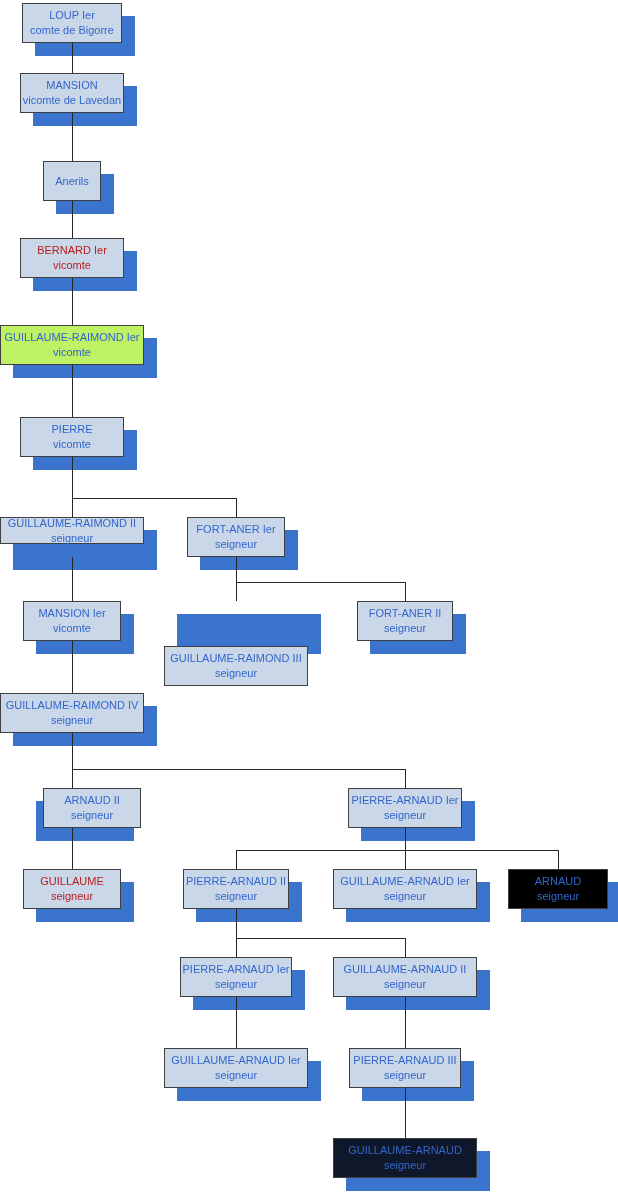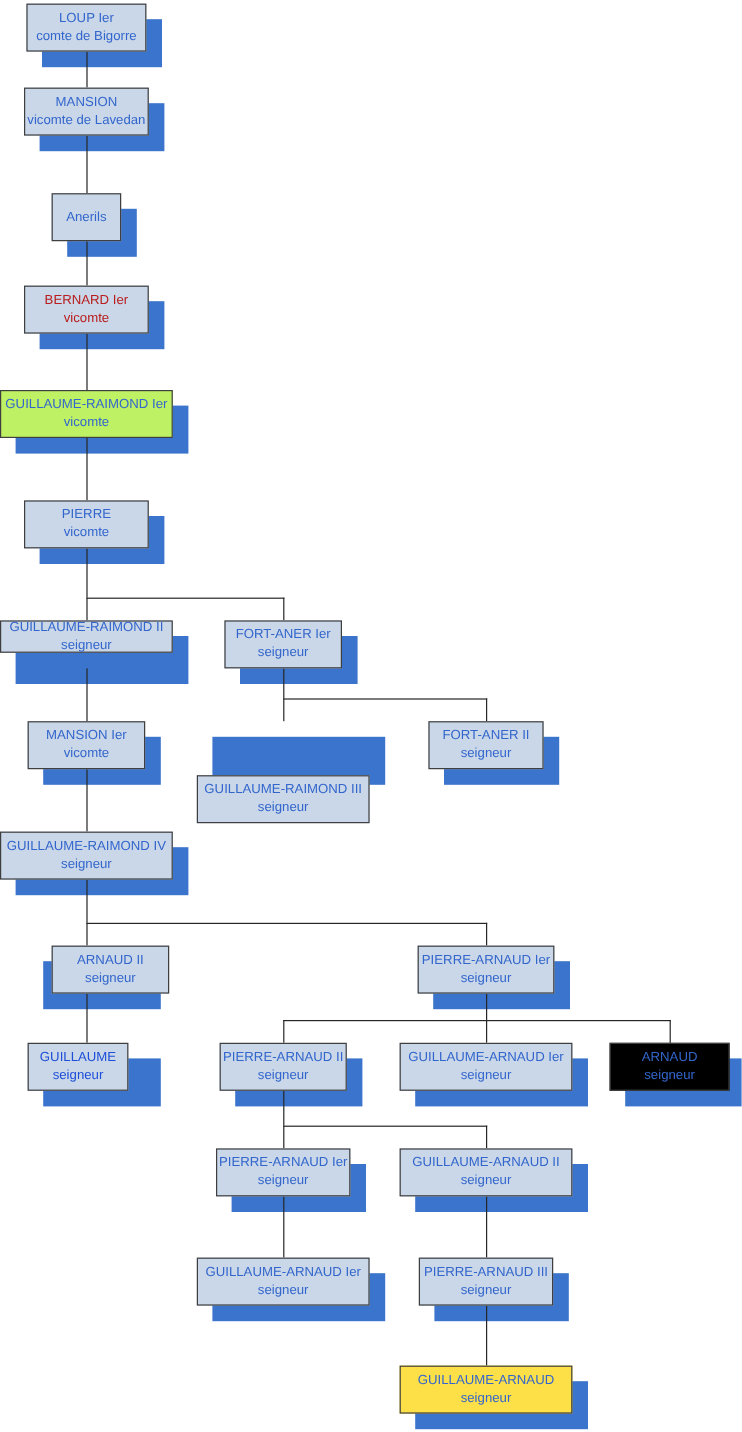--- a/index.html
+++ b/index.html
@@ -137,21 +137,21 @@
       <span class="tl">seigneur</span>
     </div>
     <div class="node" style="left: 23px; top: 788px; width: 98px; height: 40px; background: rgb(201, 215, 232); border: 1px solid rgb(63, 63, 63); color: rgb(51, 102, 204); margin-left: 20px;">
       <span class="nm">ARNAUD II</span>
       <span class="tl">seigneur</span>
     </div>
     <div class="node" style="left: 348px; top: 788px; width: 114px; height: 40px; background: rgb(201, 215, 232); border: 1px solid rgb(63, 63, 63); color: rgb(51, 102, 204);">
       <span class="nm">PIERRE-ARNAUD Ier</span>
       <span class="tl">seigneur</span>
     </div>
-    <div class="node" style="left: 23px; top: 869px; width: 84px; height: 40px; background: rgb(201, 215, 232); border: 1px solid rgb(63, 63, 63); color: #1d4ed8;">
+    <div class="node" style="left: 23px; top: 869px; width: 98px; height: 40px; background: rgb(201, 215, 232); border: 1px solid rgb(63, 63, 63); color: #b91c1c;">
       <span class="nm">GUILLAUME</span>
       <span class="tl">seigneur</span>
     </div>
     <div class="node" style="left: 183px; top: 869px; width: 106px; height: 40px; background: rgb(201, 215, 232); border: 1px solid rgb(63, 63, 63); color: rgb(51, 102, 204);">
       <span class="nm">PIERRE-ARNAUD II</span>
       <span class="tl">seigneur</span>
     </div>
     <div class="node" style="left: 333px; top: 869px; width: 144px; height: 40px; background: rgb(201, 215, 232); border: 1px solid rgb(63, 63, 63); color: rgb(51, 102, 204);">
       <span class="nm">GUILLAUME-ARNAUD Ier</span>
       <span class="tl">seigneur</span>
@@ -169,17 +169,17 @@
       <span class="tl">seigneur</span>
     </div>
     <div class="node" style="left: 164px; top: 1048px; width: 144px; height: 40px; background: rgb(201, 215, 232); border: 1px solid rgb(63, 63, 63); color: rgb(51, 102, 204);">
       <span class="nm">GUILLAUME-ARNAUD Ier</span>
       <span class="tl">seigneur</span>
     </div>
     <div class="node" style="left: 349px; top: 1048px; width: 112px; height: 40px; background: rgb(201, 215, 232); border: 1px solid rgb(63, 63, 63); color: rgb(51, 102, 204);">
       <span class="nm">PIERRE-ARNAUD III</span>
       <span class="tl">seigneur</span>
     </div>
-    <div class="node" style="left: 333px; top: 1138px; width: 144px; height: 40px; background: #fde047; border: 1px solid rgb(63, 63, 63); color: rgb(51, 102, 204);">
+    <div class="node" style="left: 333px; top: 1138px; width: 144px; height: 40px; background: #0f172a; border: 1px solid rgb(63, 63, 63); color: rgb(51, 102, 204);">
       <span class="nm">GUILLAUME-ARNAUD</span>
       <span class="tl">seigneur</span>
     </div>
   </div>
 
 </body></html>

